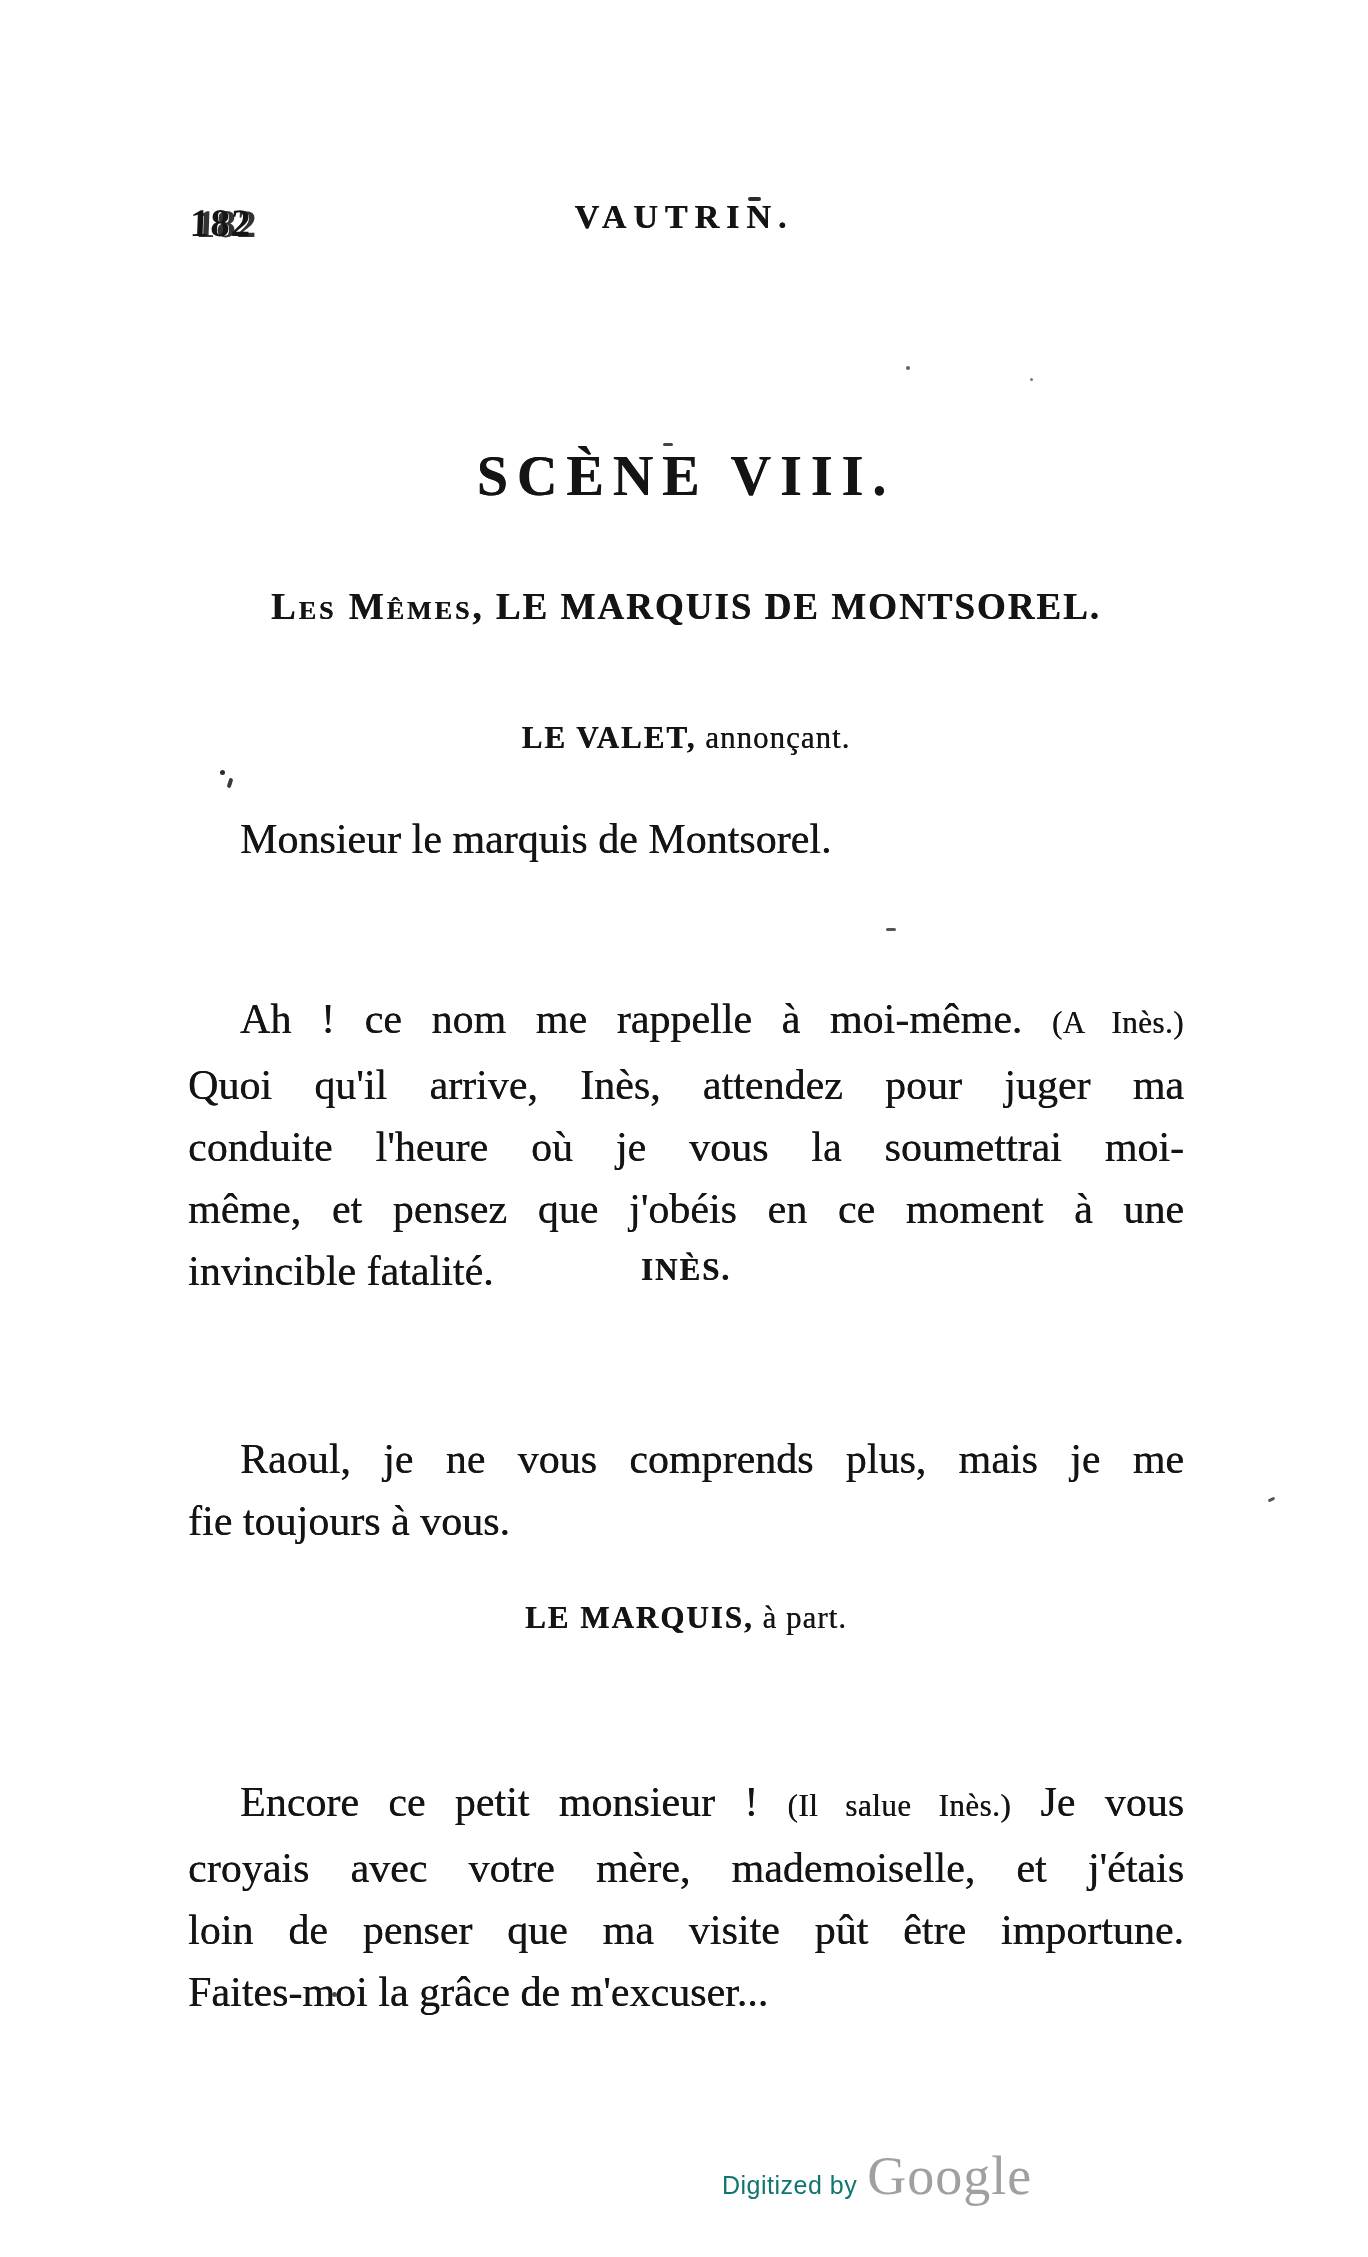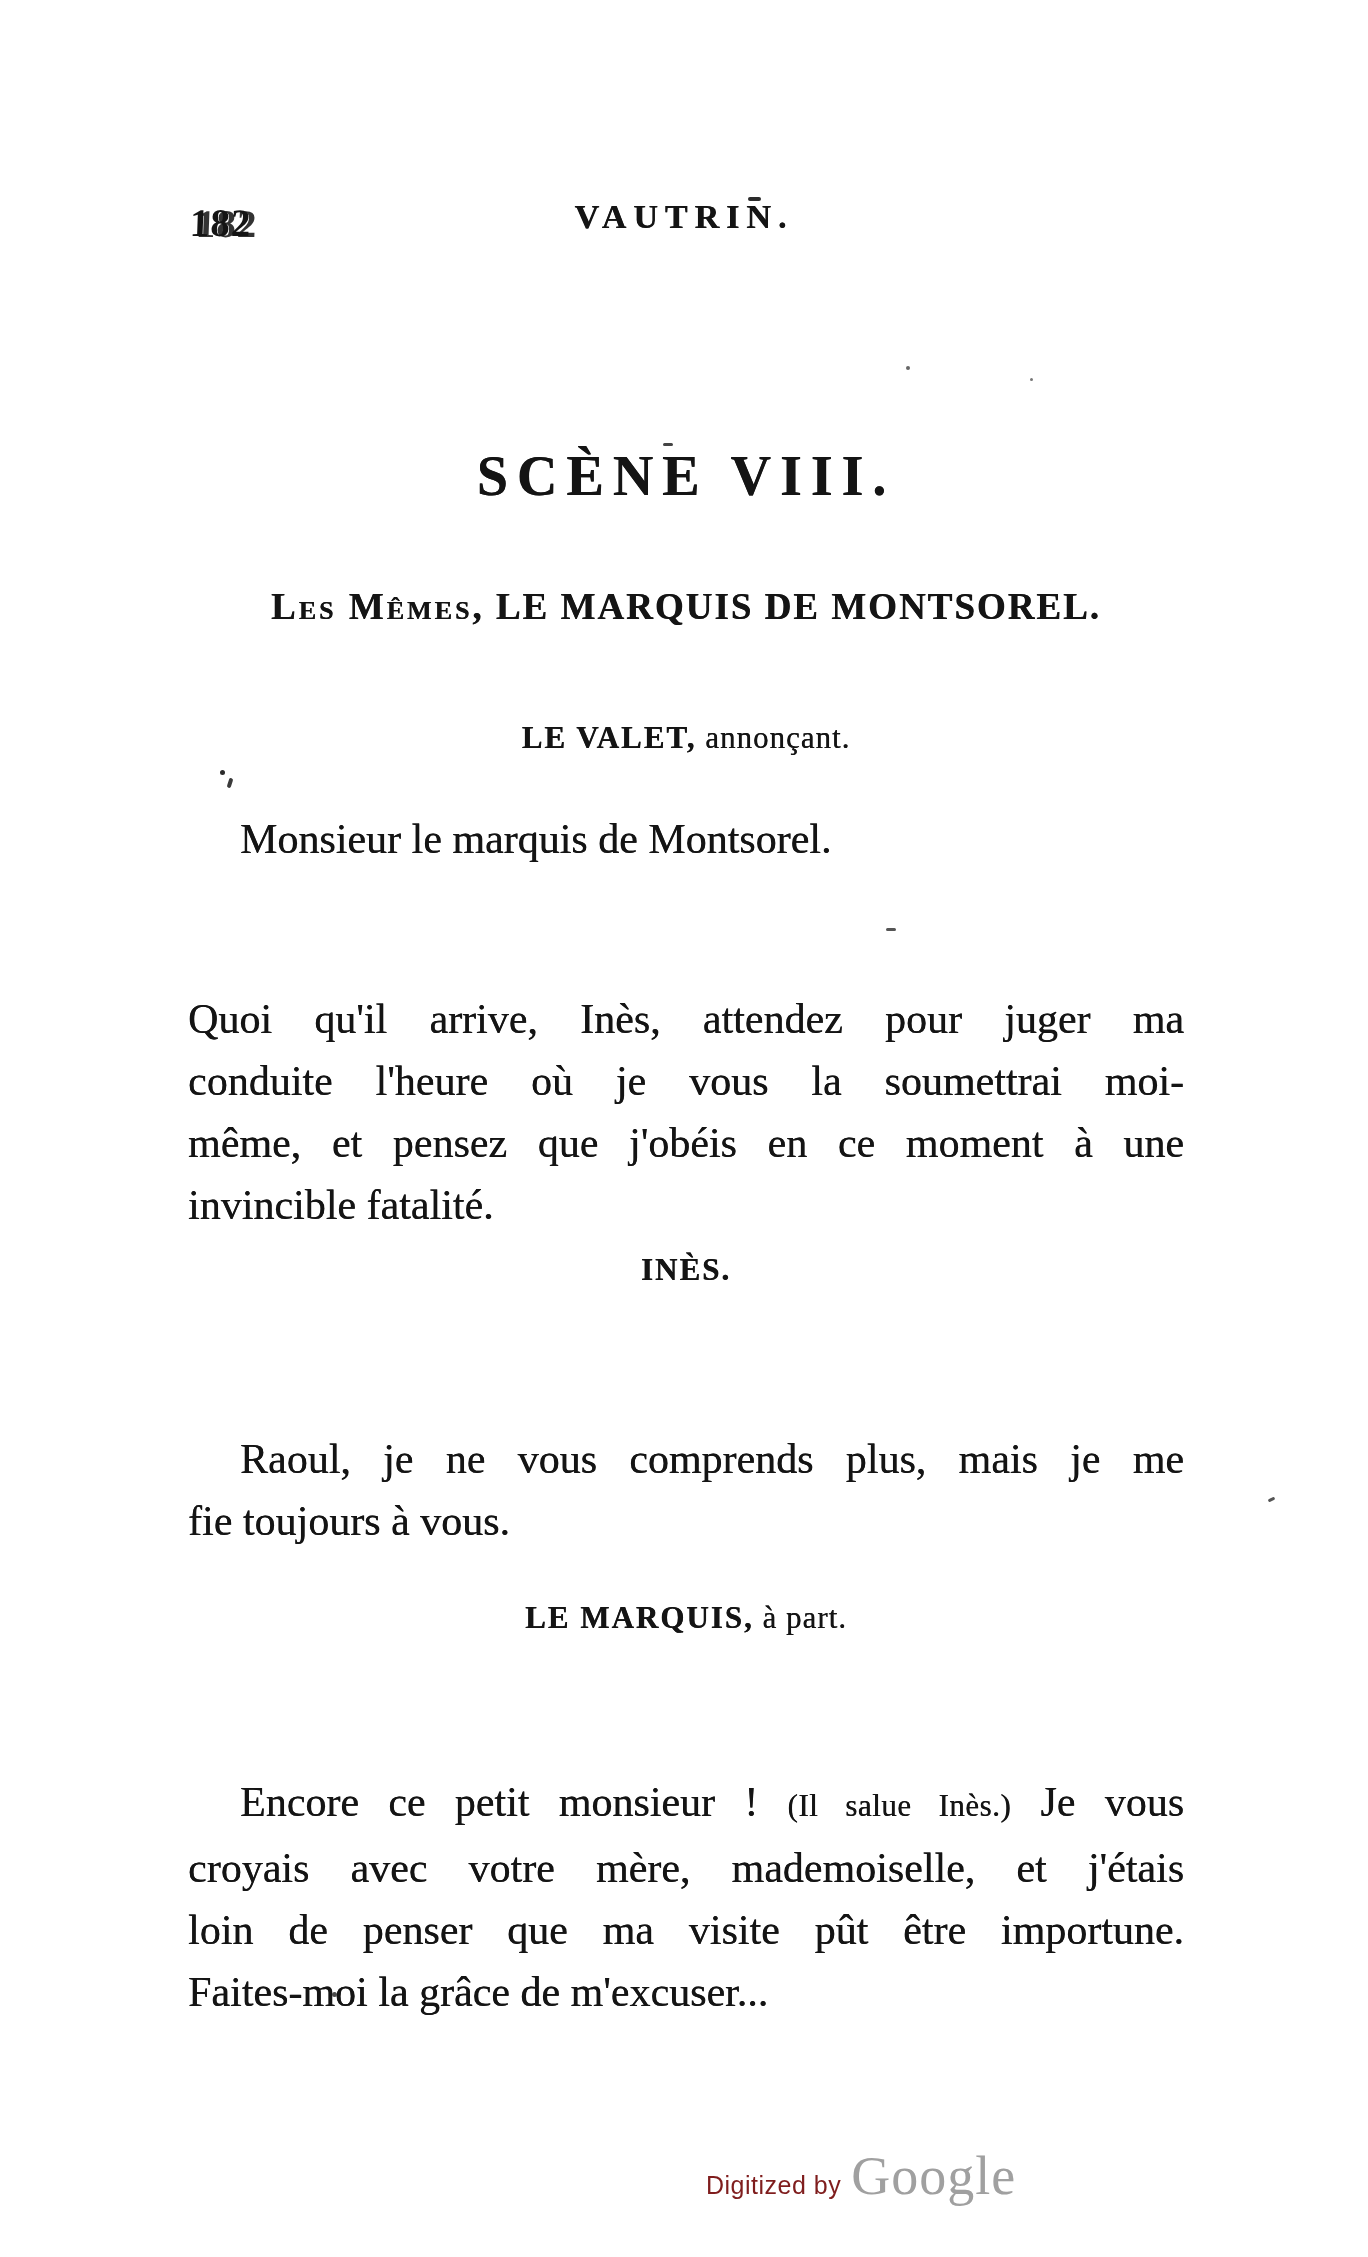--- a/index.html
+++ b/index.html
@@ -63,21 +63,21 @@
   .marquis-speech { top: 1771px; }
 
   
   .footer {
     position: absolute; top: 2145px; left: 706px;
     display: flex; align-items: baseline; gap: 10px;
     color: #9c9c9c;
   }
   .digitized-by {
     font-family: "Liberation Sans", "DejaVu Sans", sans-serif;
-    font-size: 25px; color: #7f1d1d; letter-spacing: 0.5px;
+    font-size: 25px; color: #0f766e; letter-spacing: 0.5px; margin-left: 16px;
   }
   .google-wordmark {
     font-family: Liberation Serif, serif;
     font-size: 54px; color: #a0a0a0; letter-spacing: 1px;
   }
 
   
   .speck { position: absolute; background: #2b2b2b; border-radius: 50%; }
   .speck.dash { border-radius: 2px; }
   .s1 { left: 220px; top: 770px; width: 5px;  height: 5px; }
@@ -111,20 +111,24 @@
     <span class="speaker">LE VALET,</span>
     <span class="direction">annonçant.</span>
   </div>
 
   <div class="col speech valet-speech ink">
     <div class="line last indent">Monsieur le marquis de Montsorel.</div>
   </div>
 
 
   <div class="col speech raoul-speech ink">
+    <div class="line indent">
+      <span>Ah ! ce nom me rappelle à moi-même.</span>
+      <span class="aside">(A Inès.)</span>
+    </div>
     <div class="line">Quoi qu'il arrive, Inès, attendez pour juger ma</div>
     <div class="line">conduite l'heure où je vous la soumettrai moi-</div>
     <div class="line">même, et pensez que j'obéis en ce moment à une</div>
     <div class="line last">invincible fatalité.</div>
   </div>
 
   <div class="col centered stage-heading ines-heading ink">
     <span class="speaker">INÈS.</span>
   </div>
 

